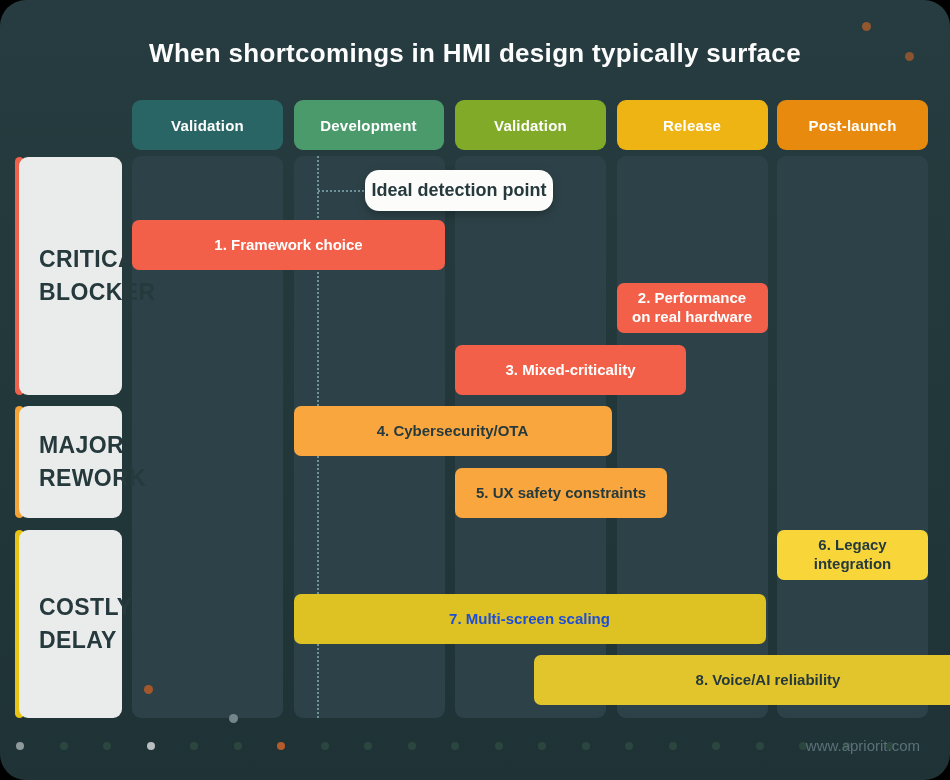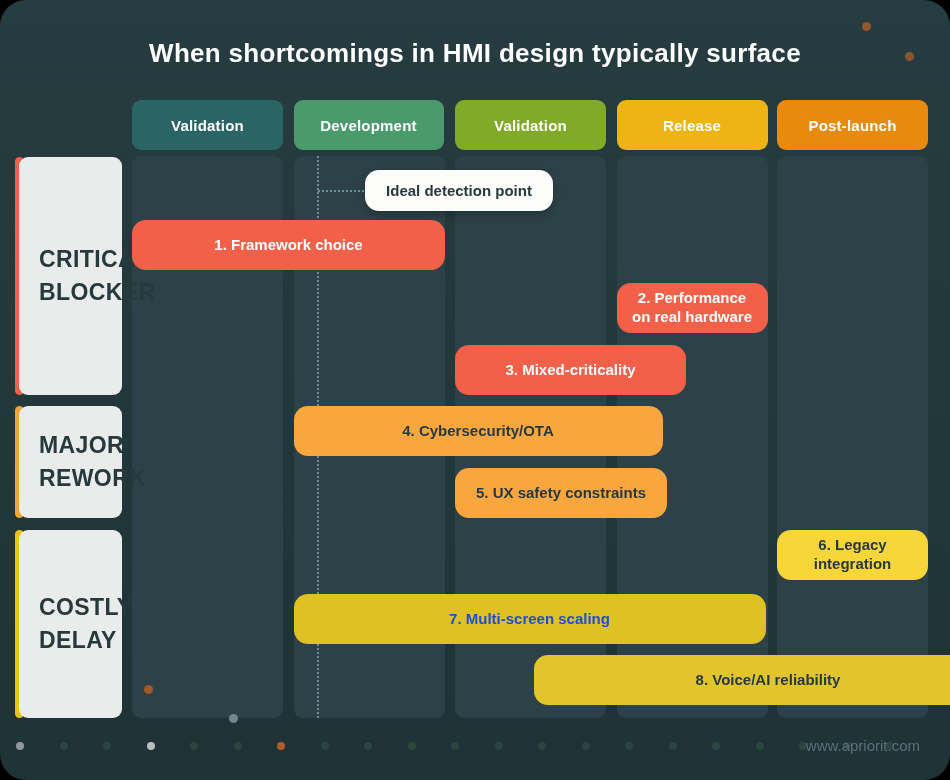--- a/index.html
+++ b/index.html
@@ -41,25 +41,25 @@
     border-left:2px dotted #6f929a;
   }
   .dotline-h{
     position:absolute;left:318px;top:190px;width:50px;height:0;
     border-top:2px dotted #6f929a;
   }
   .pill{
     position:absolute;left:365px;top:170px;width:188px;height:41px;
     background:#fcfdfb;border-radius:14px;
     display:flex;align-items:center;justify-content:center;
-    color:#26393c;font-size:15px;font-weight:700;
+    color:#26393c;font-size:18px;font-weight:700;
     box-shadow:0 4px 10px rgba(0,0,0,0.25);
   }
   .bar{
-    position:absolute;height:50px;border-radius:14px;
+    position:absolute;height:50px;border-radius:7px;
     display:flex;align-items:center;justify-content:center;
     font-size:15px;font-weight:700;text-align:center;line-height:1.25;
     padding:4px 12px;
   }
   .website{
     position:absolute;right:30px;top:737px;
     color:#5a7077;font-size:15px;font-weight:400;
   }
   .dot{position:absolute;border-radius:50%;}
 </style>
@@ -97,21 +97,21 @@
     </div>
 
   <div class="dotline-v"></div>
   <div class="dotline-h"></div>
   <div class="pill">Ideal detection point</div>
 
   <div id="bars">
       <div class="bar" style="left: 132px; top: 220px; width: 313px; background: rgb(242, 96, 74); color: rgb(255, 255, 255);">1. Framework choice</div>
       <div class="bar" style="left: 616.5px; top: 283px; width: 151px; background: rgb(242, 96, 74); color: rgb(255, 255, 255);">2. Performance on real hardware</div>
       <div class="bar" style="left: 455px; top: 345px; width: 231px; background: rgb(242, 96, 74); color: rgb(255, 255, 255);">3. Mixed-criticality</div>
-      <div class="bar" style="left: 293.5px; top: 406px; width: 369px; background: rgb(249, 166, 62); color: rgb(38, 58, 61);">4. Cybersecurity/OTA</div>
+      <div class="bar" style="left: 293.5px; top: 406px; width: 318px; background: rgb(249, 166, 62); color: rgb(38, 58, 61);">4. Cybersecurity/OTA</div>
       <div class="bar" style="left: 455px; top: 468px; width: 212px; background: rgb(249, 166, 62); color: rgb(38, 58, 61);">5. UX safety constraints</div>
       <div class="bar" style="left: 777px; top: 530px; width: 151px; background: rgb(248, 214, 58); color: rgb(38, 58, 61);">6. Legacy integration</div>
       <div class="bar" style="left: 293.5px; top: 594px; width: 472px; background: rgb(222, 193, 34); color: #1d4ed8;">7. Multi-screen scaling</div>
       <div class="bar" style="left: 534px; top: 655px; width: 468px; background: rgb(226, 197, 45); color: rgb(38, 58, 61);">8. Voice/AI reliability</div>
     </div>
   <div id="dots">
       <div class="dot" style="left: 16px; top: 742px; width: 8px; height: 8px; background: rgb(143, 153, 155);"></div>
       <div class="dot" style="left: 59.5px; top: 742px; width: 8px; height: 8px; background: rgb(43, 70, 63);"></div>
       <div class="dot" style="left: 103px; top: 742px; width: 8px; height: 8px; background: rgb(43, 70, 63);"></div>
       <div class="dot" style="left: 146.5px; top: 742px; width: 8px; height: 8px; background: rgb(185, 190, 190);"></div>

